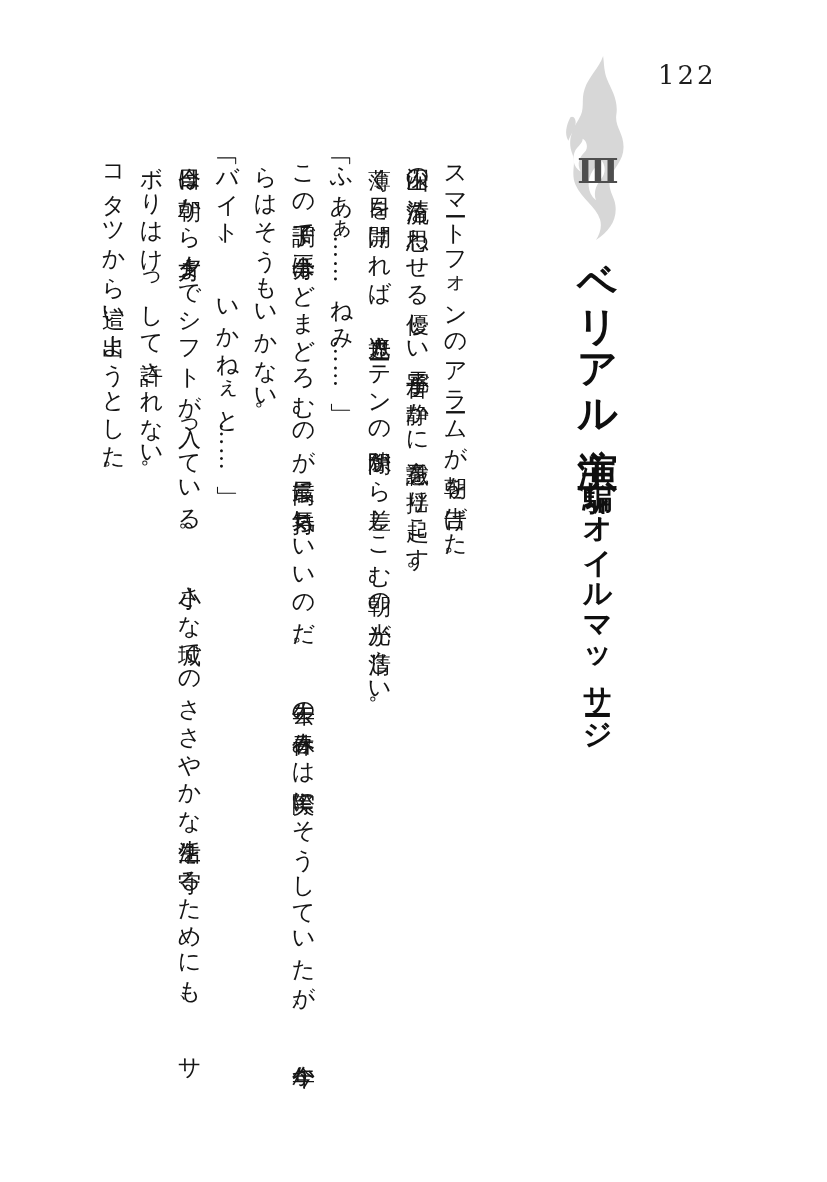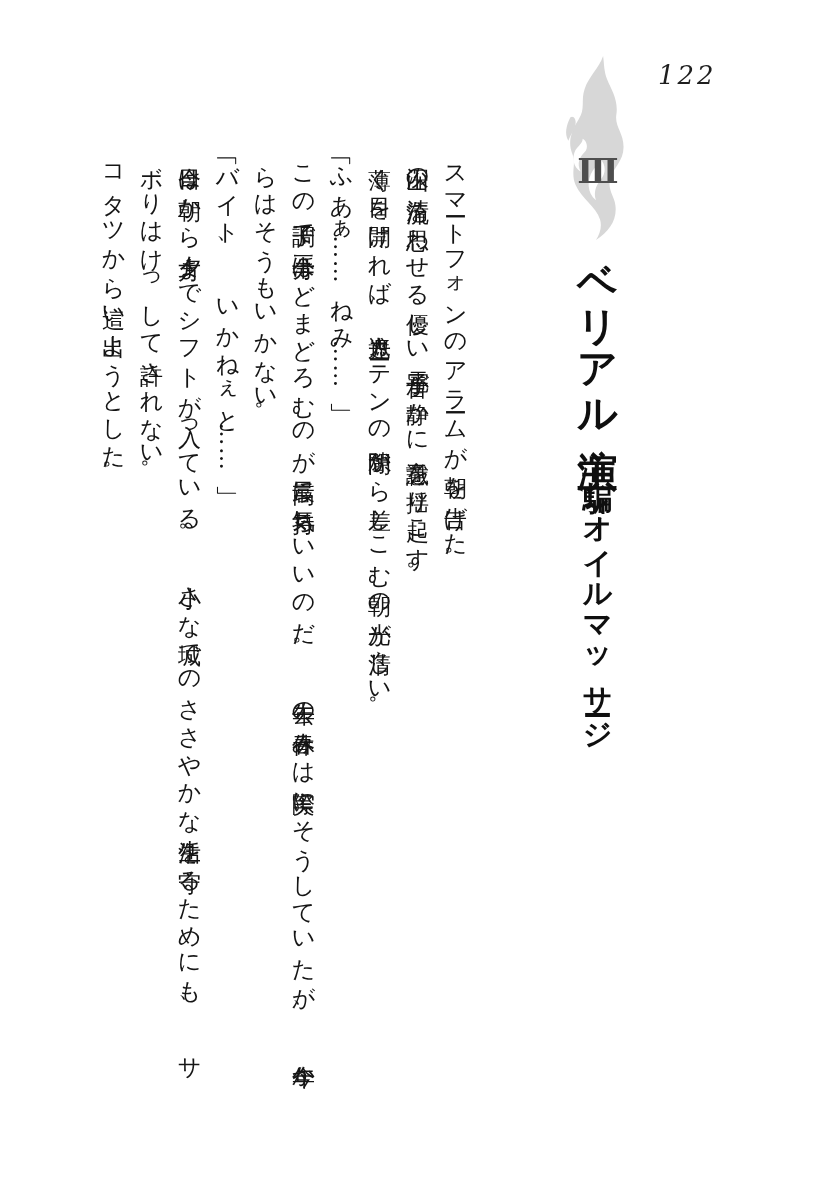--- a/index.html
+++ b/index.html
@@ -11,21 +11,20 @@
     overflow:hidden;
     font-family:"DejaVu Serif", serif;
     color:#1b1b1b;
   }
 
   
   .page-number {
     position:absolute;
     top:60px; left:658px;
     font-size:26px;
-    font-style:italic;
     letter-spacing:3px;
     color:#1e1e1e;
   }
 
   
   .flame-wrap {
     position:absolute;
     top:56px; left:560px;
     width:76px; height:184px;
   }

